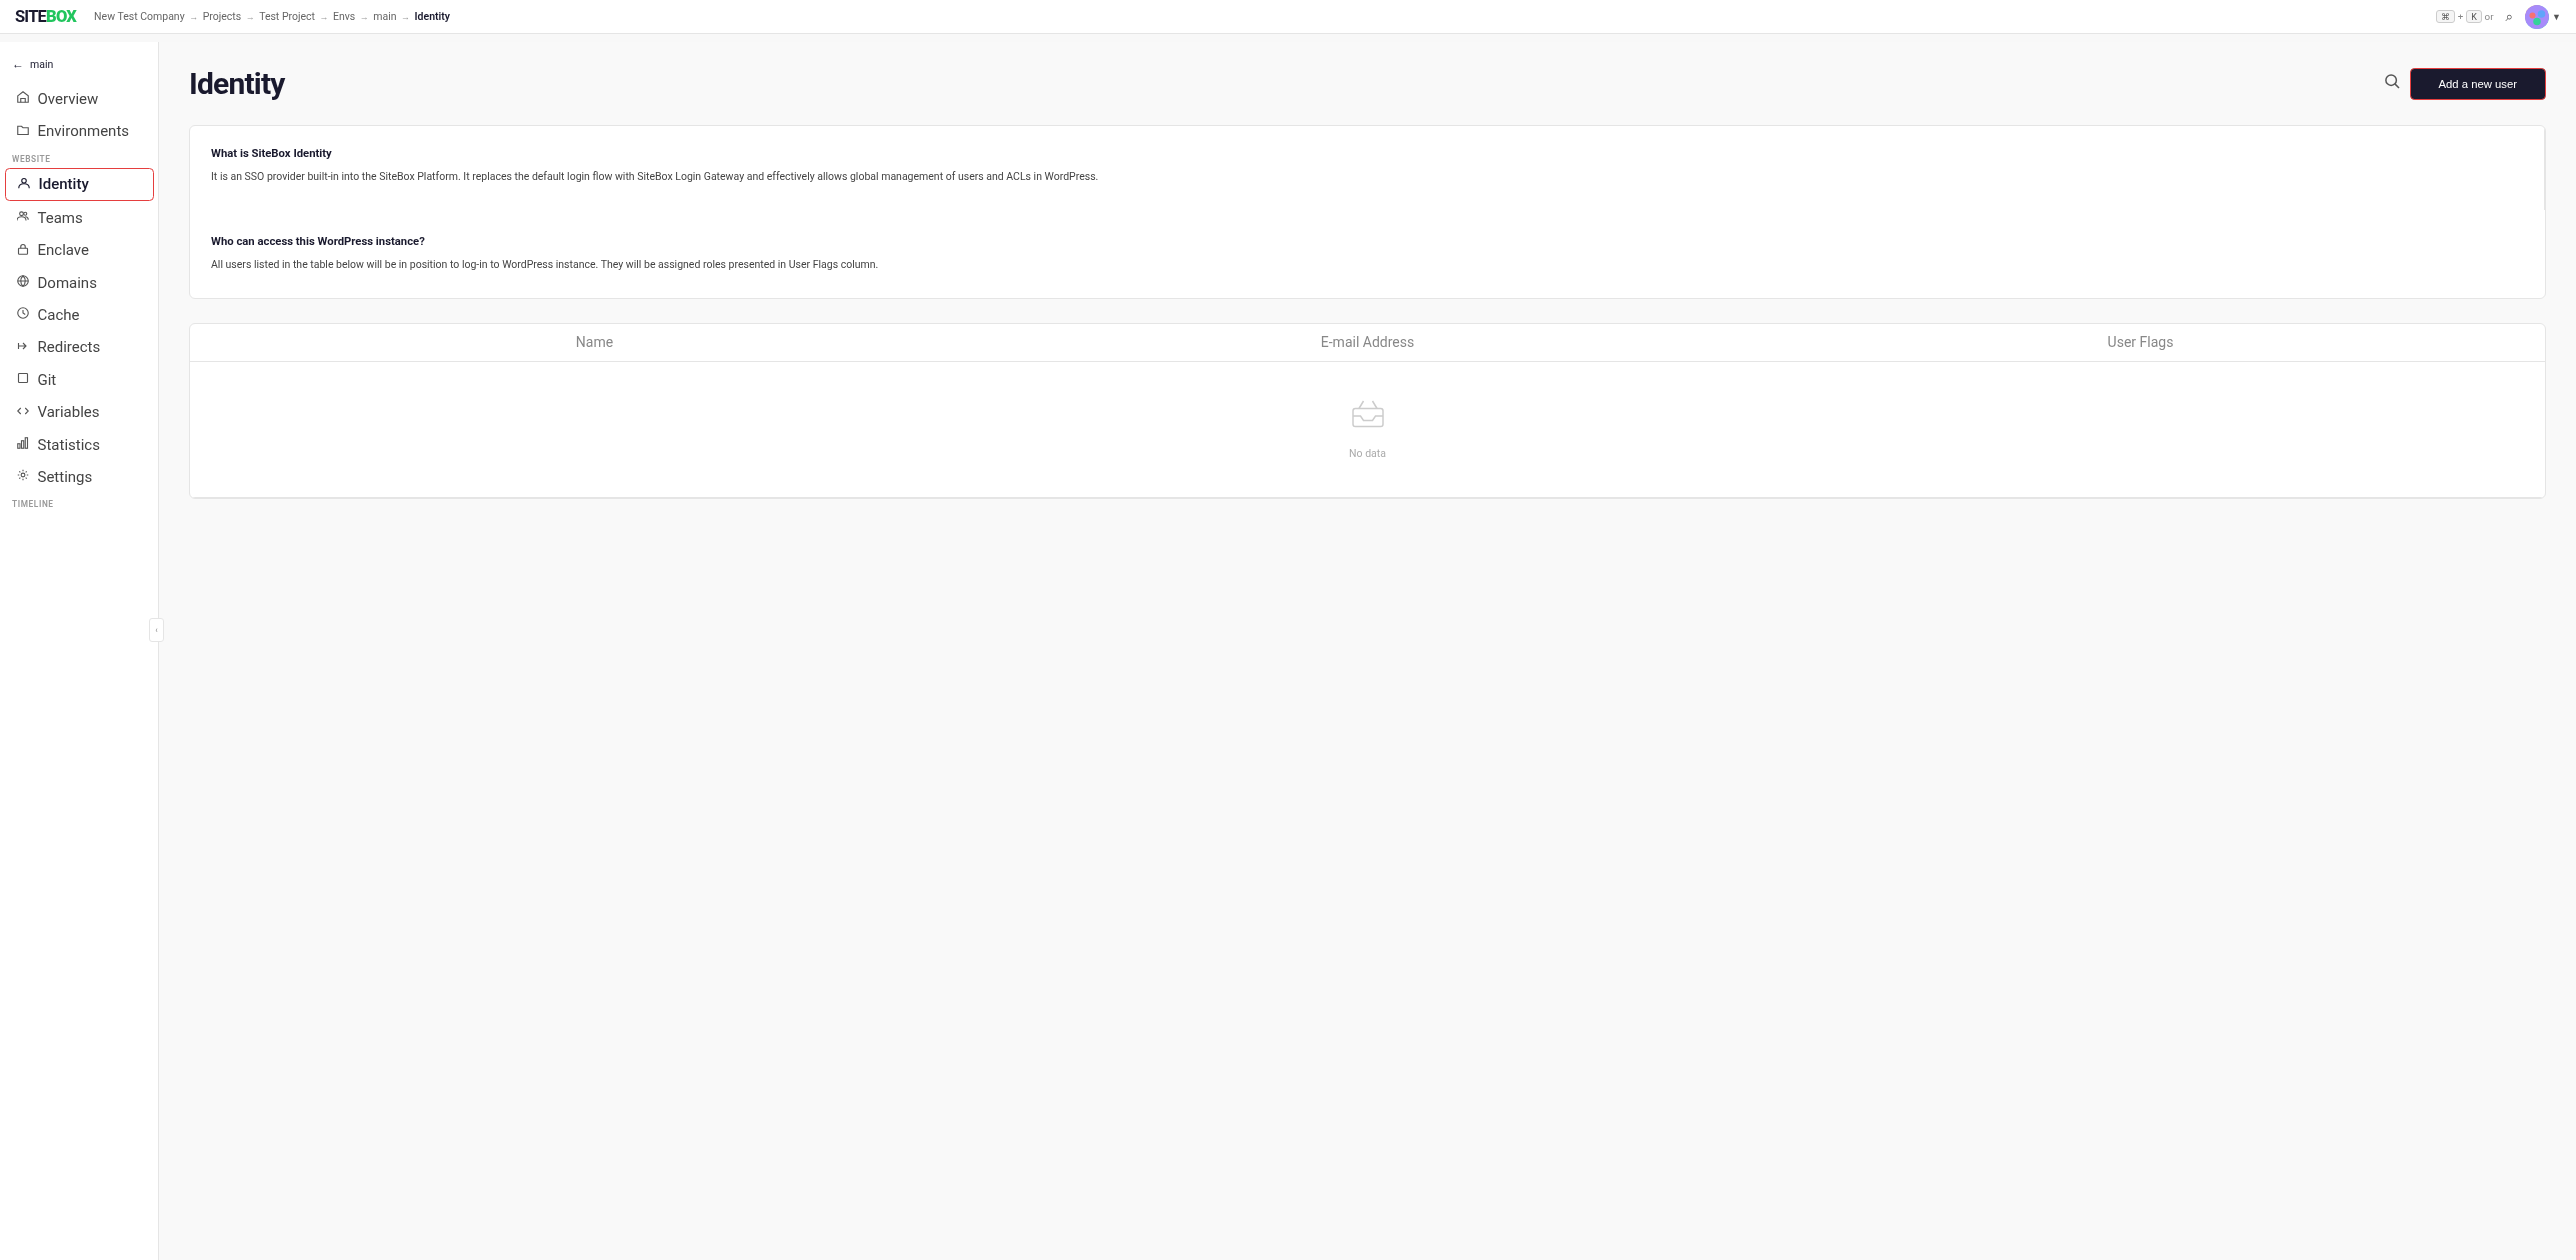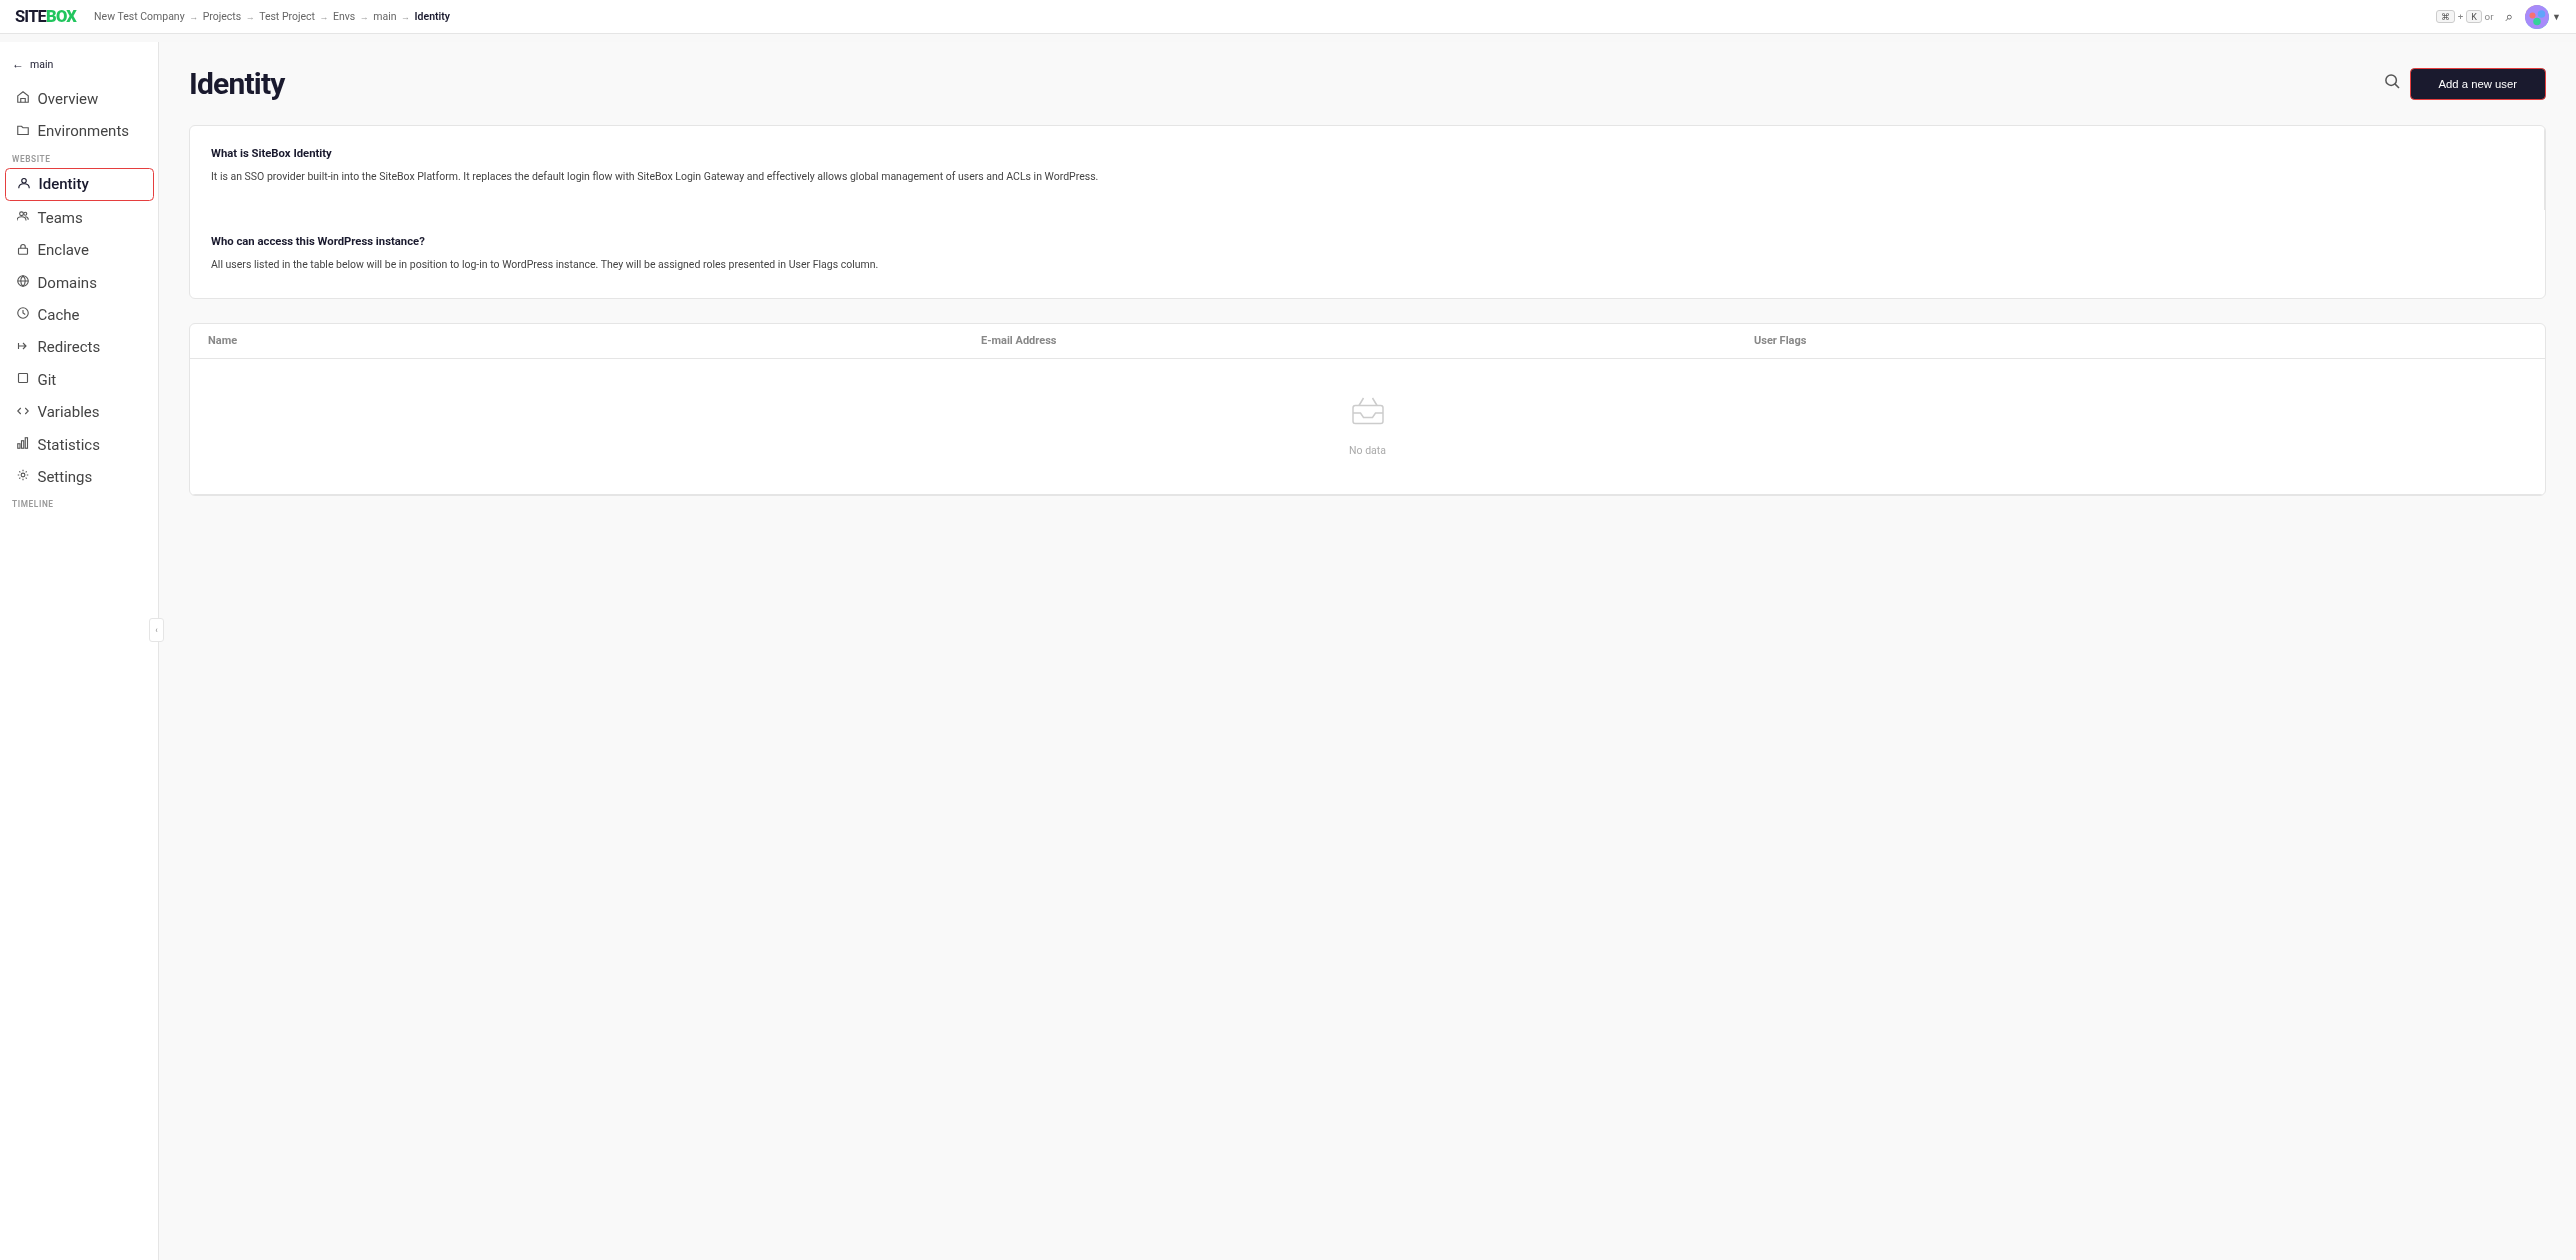--- a/index.html
+++ b/index.html
@@ -120,21 +120,21 @@
     
     .table-container {
       background: #fff; border: 0.8px solid #e5e5e5; border-radius: 6px;
       overflow: hidden;
     }
     .table-header {
       display: grid; grid-template-columns: 1fr 1fr 1fr;
       border-bottom: 0.8px solid #e5e5e5; padding: 10.5px 18px;
     }
     .table-col-header {
-      font-size: 11px; color: #888; font-weight: 700;
+      font-size: 14px; color: #888; font-weight: 400; text-align: center;
     }
     .table-body {
       min-height: 135px; display: flex; align-items: center; justify-content: center;
       flex-direction: column; gap: 7.5px; padding: 30px;
       border-top: none;
     }
     .no-data-icon {
       color: #ccc; font-size: 27px; margin-bottom: 4.5px;
     }
     .no-data-text {

